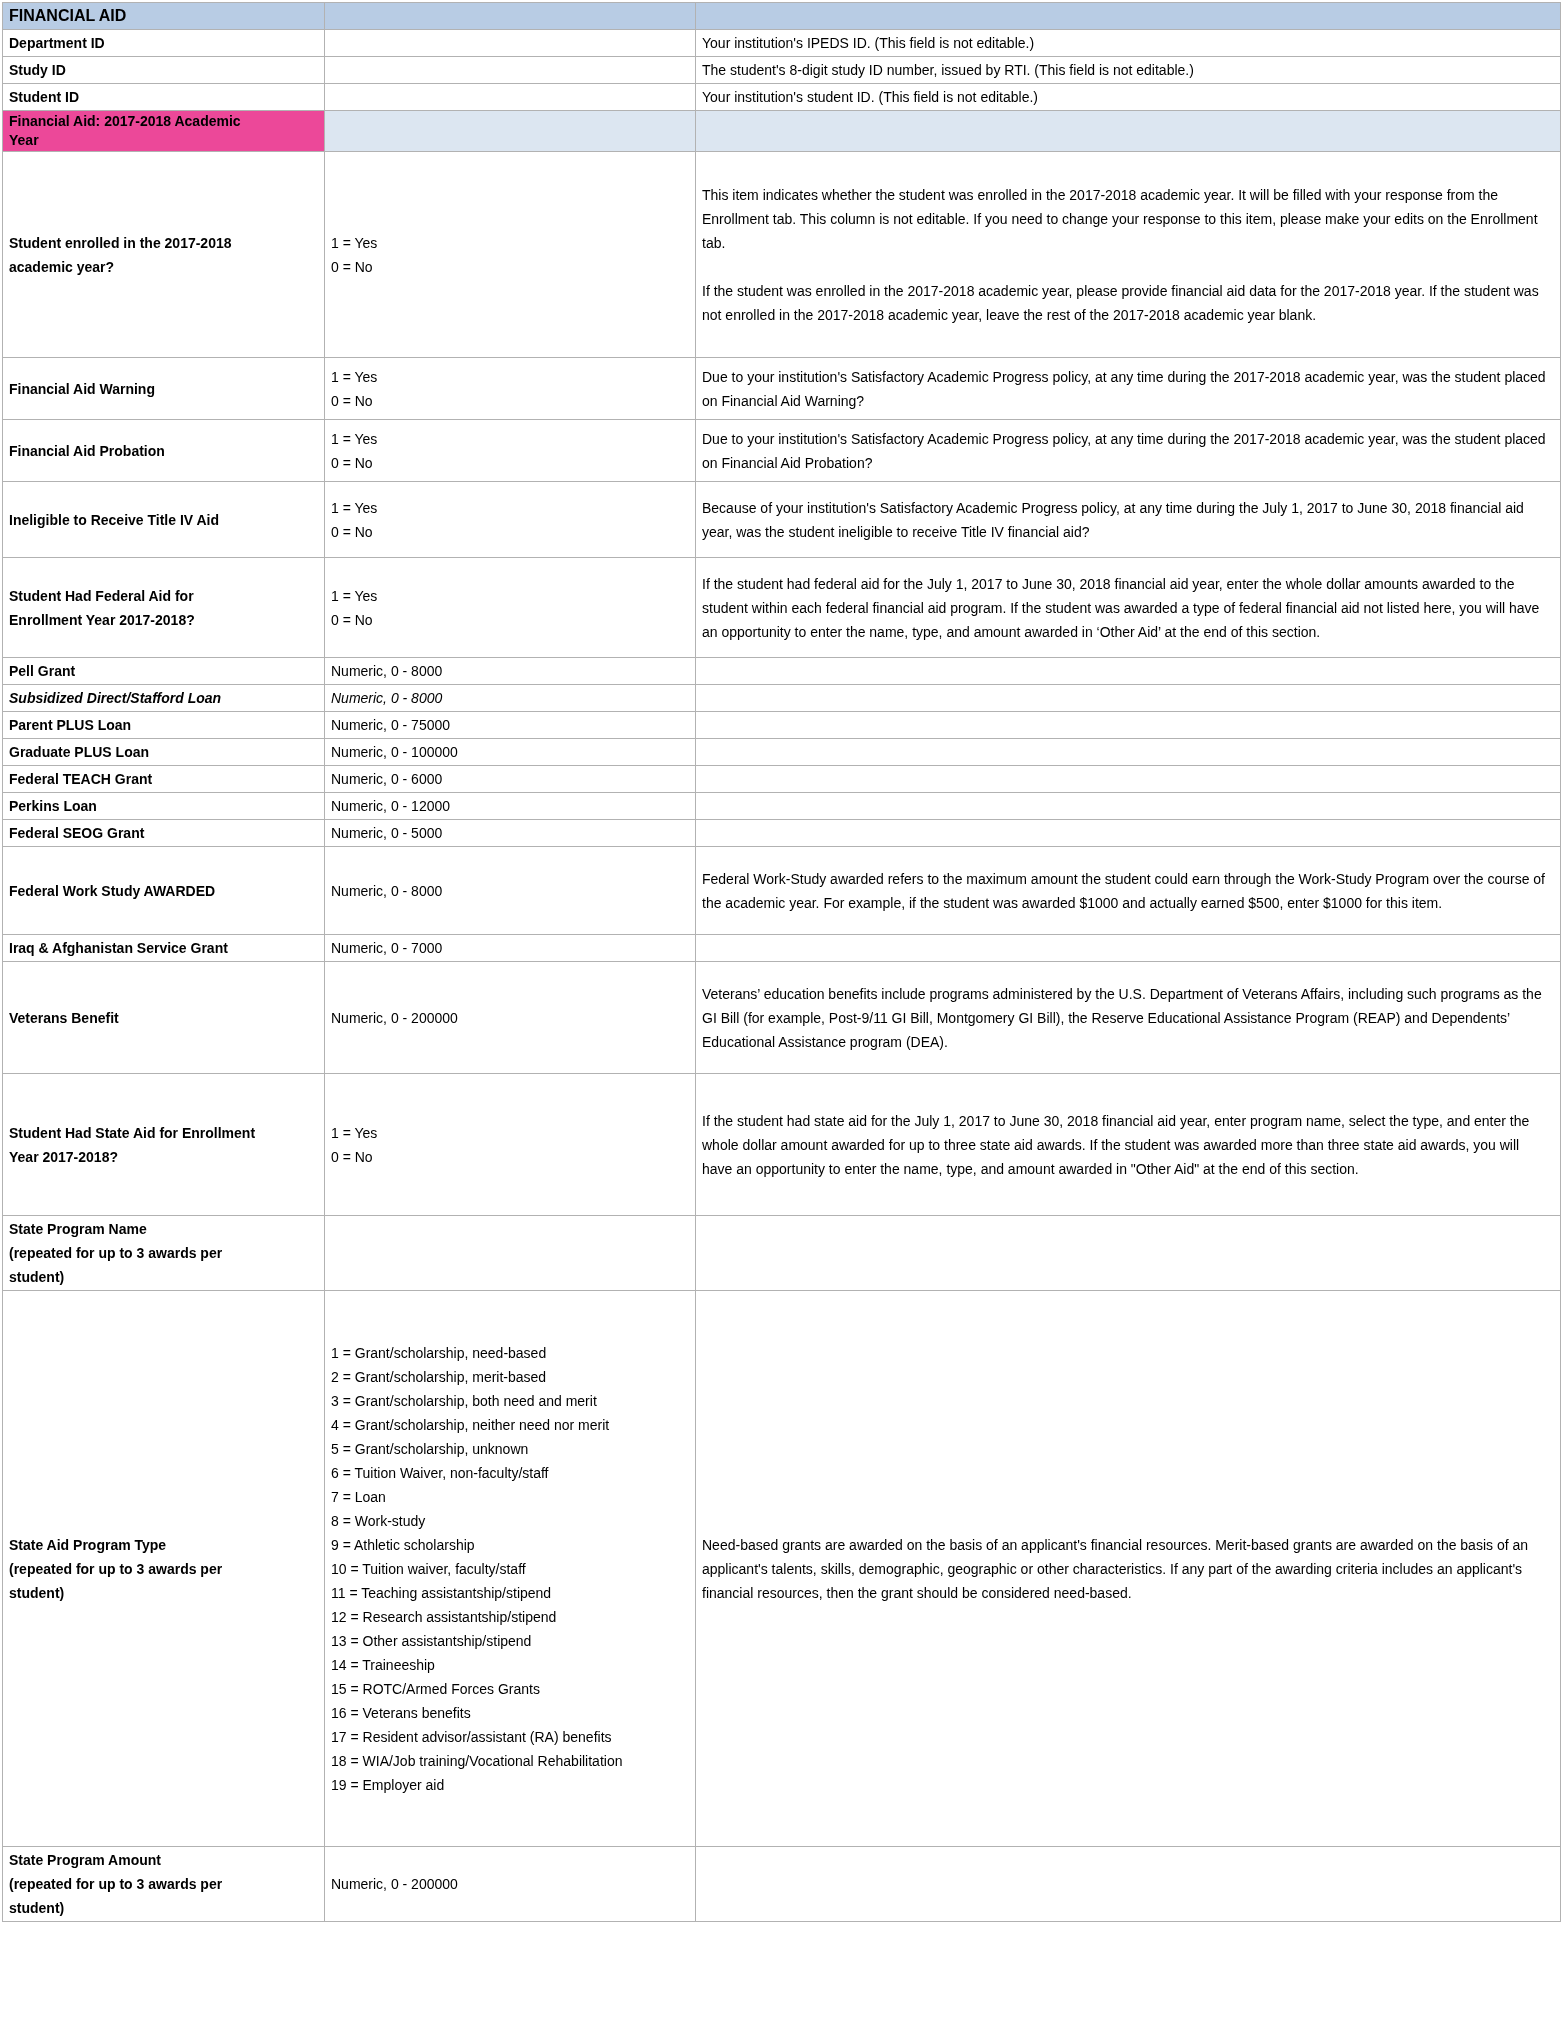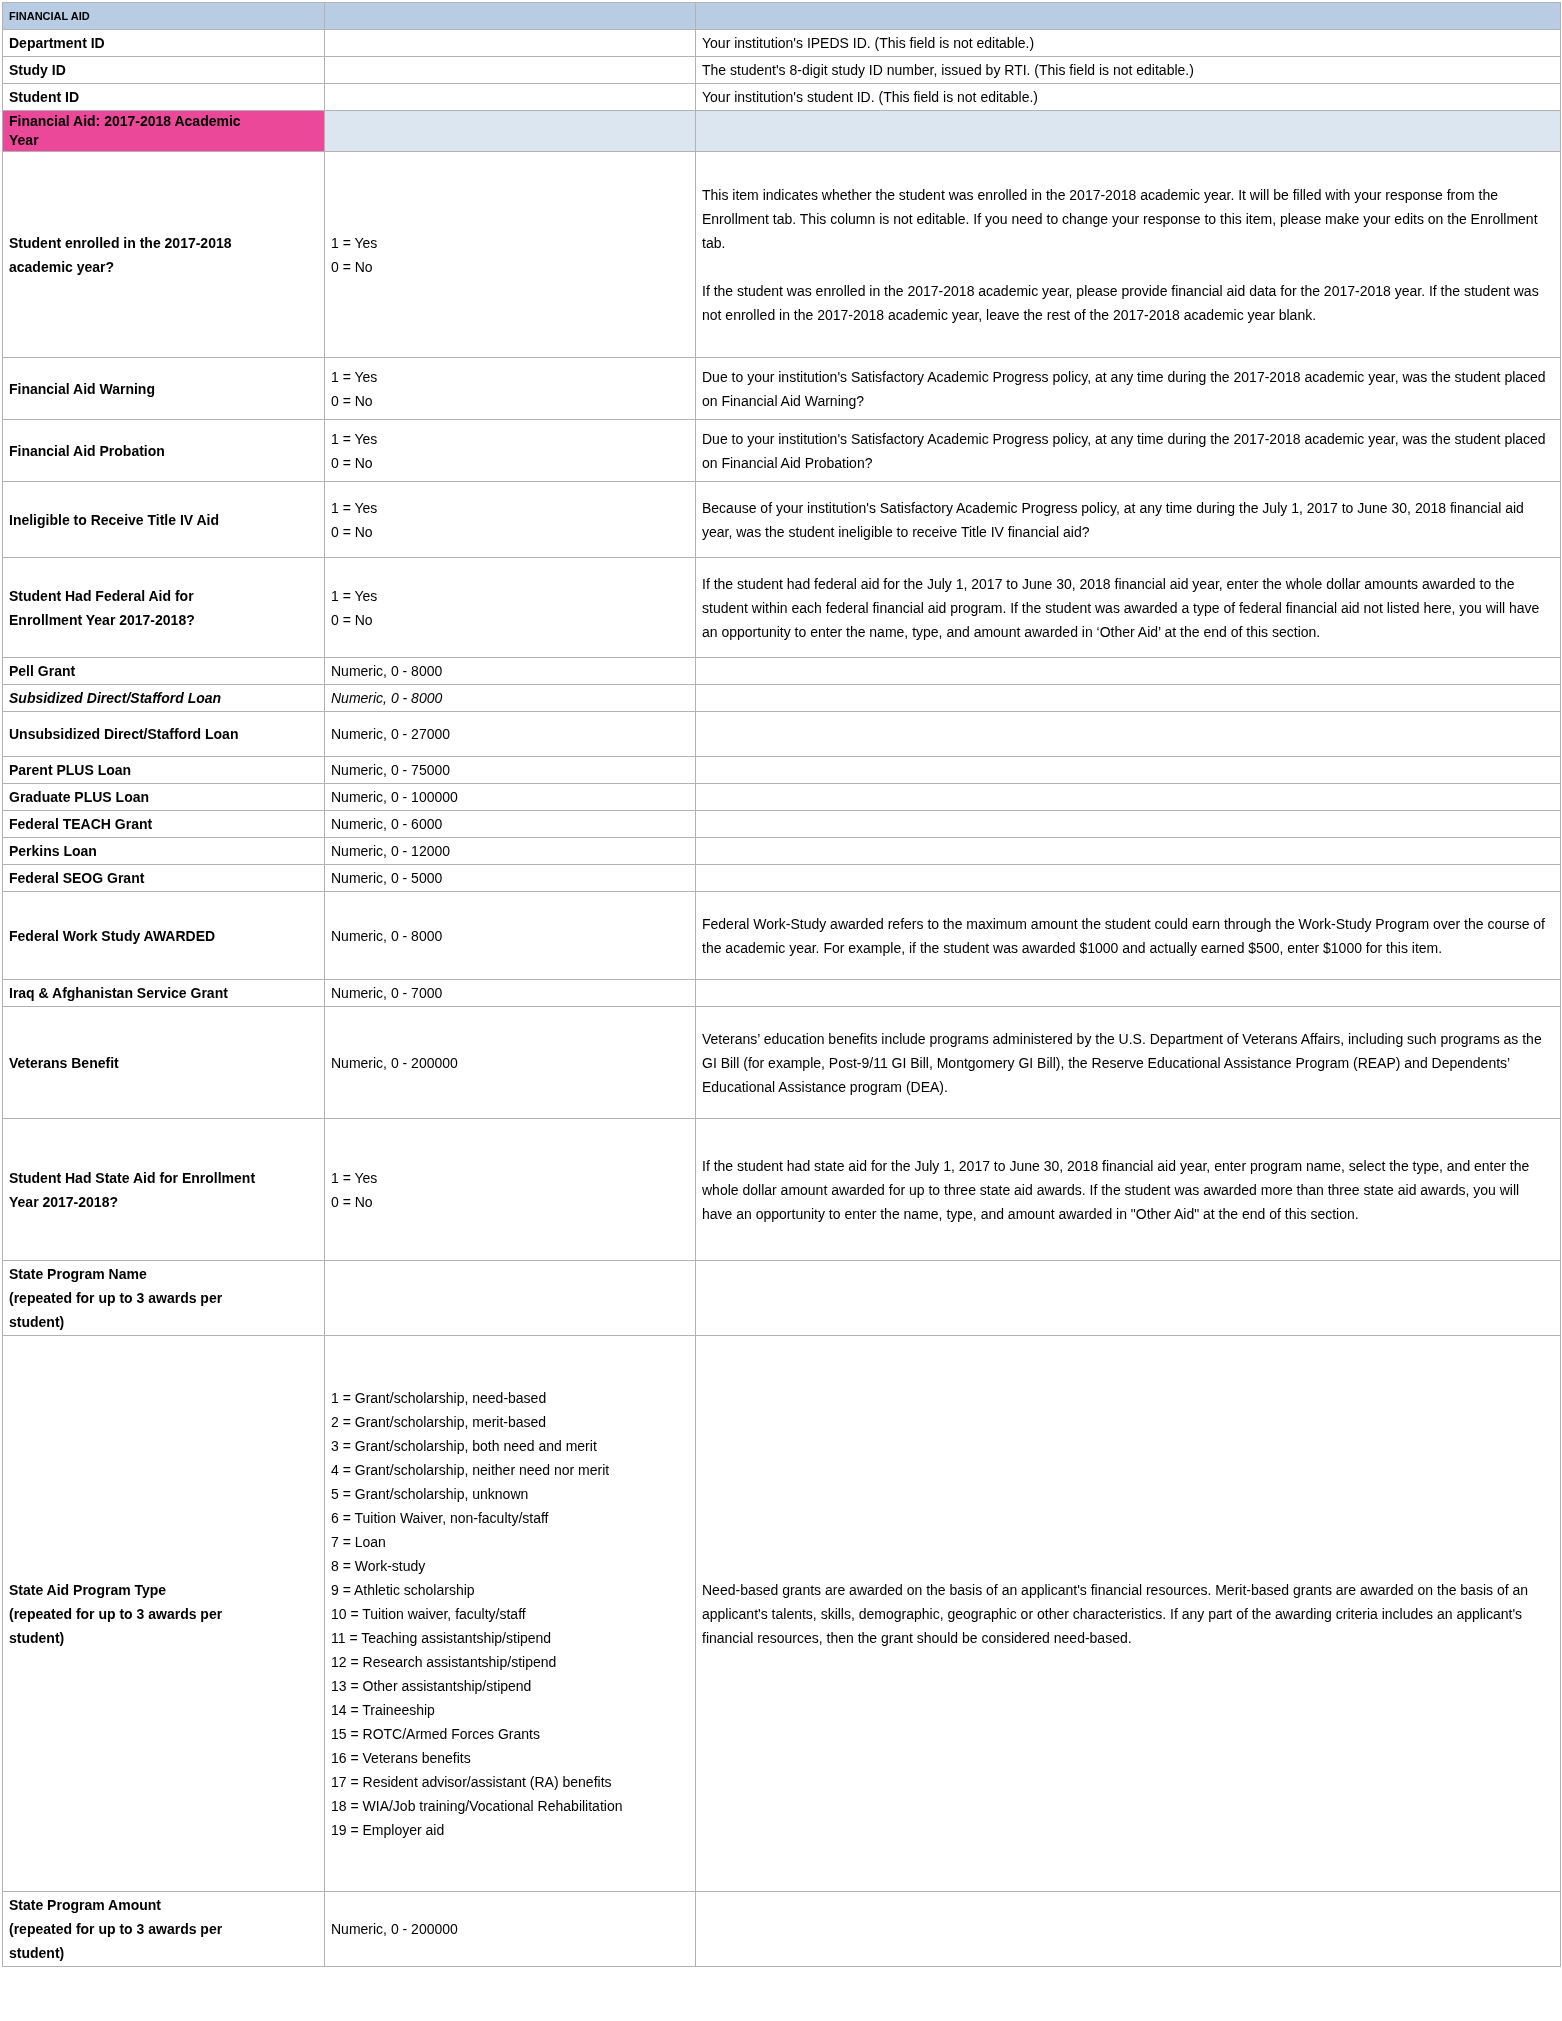--- a/index.html
+++ b/index.html
@@ -15,21 +15,21 @@
   col.c2{width:371px;}
   col.c3{width:865px;}
   td{
     border:1px solid #b2b2b2;
     vertical-align:middle;
     padding:1px 8px 1px 6px;
     font-size:14px;line-height:24px;
     overflow:hidden;
   }
   td.c-label{font-weight:700;white-space:pre-line;line-height:24px;}
-  tr.header td.c-label{font-size:11px;}
+  tr.header td.c-label{font-size:16px;}
   tr.section td.c-label{line-height:19px;}
   td.c-values div{line-height:24px;}
   td.c-desc p{margin:0;}
   td.c-desc p + p{margin-top:24px;}
 </style>
 </head>
 <body>
 
 <table>
   <colgroup>
@@ -130,27 +130,20 @@
         </td>
         <td class="c-desc"></td>
       </tr>
       <tr class="field" style="height: 26px; font-style: italic;">
         <td class="c-label">Subsidized Direct/Stafford Loan</td>
         <td class="c-values">
           <div>Numeric, 0 - 8000</div>
         </td>
         <td class="c-desc"></td>
       </tr>
-      <tr class="field" style="height: 45px;">
-        <td class="c-label">Unsubsidized Direct/Stafford Loan</td>
-        <td class="c-values">
-          <div>Numeric, 0 - 27000</div>
-        </td>
-        <td class="c-desc"></td>
-      </tr>
       <tr class="field" style="height: 26px;">
         <td class="c-label">Parent PLUS Loan</td>
         <td class="c-values">
           <div>Numeric, 0 - 75000</div>
         </td>
         <td class="c-desc"></td>
       </tr>
       <tr class="field" style="height: 26px;">
         <td class="c-label">Graduate PLUS Loan</td>
         <td class="c-values">

